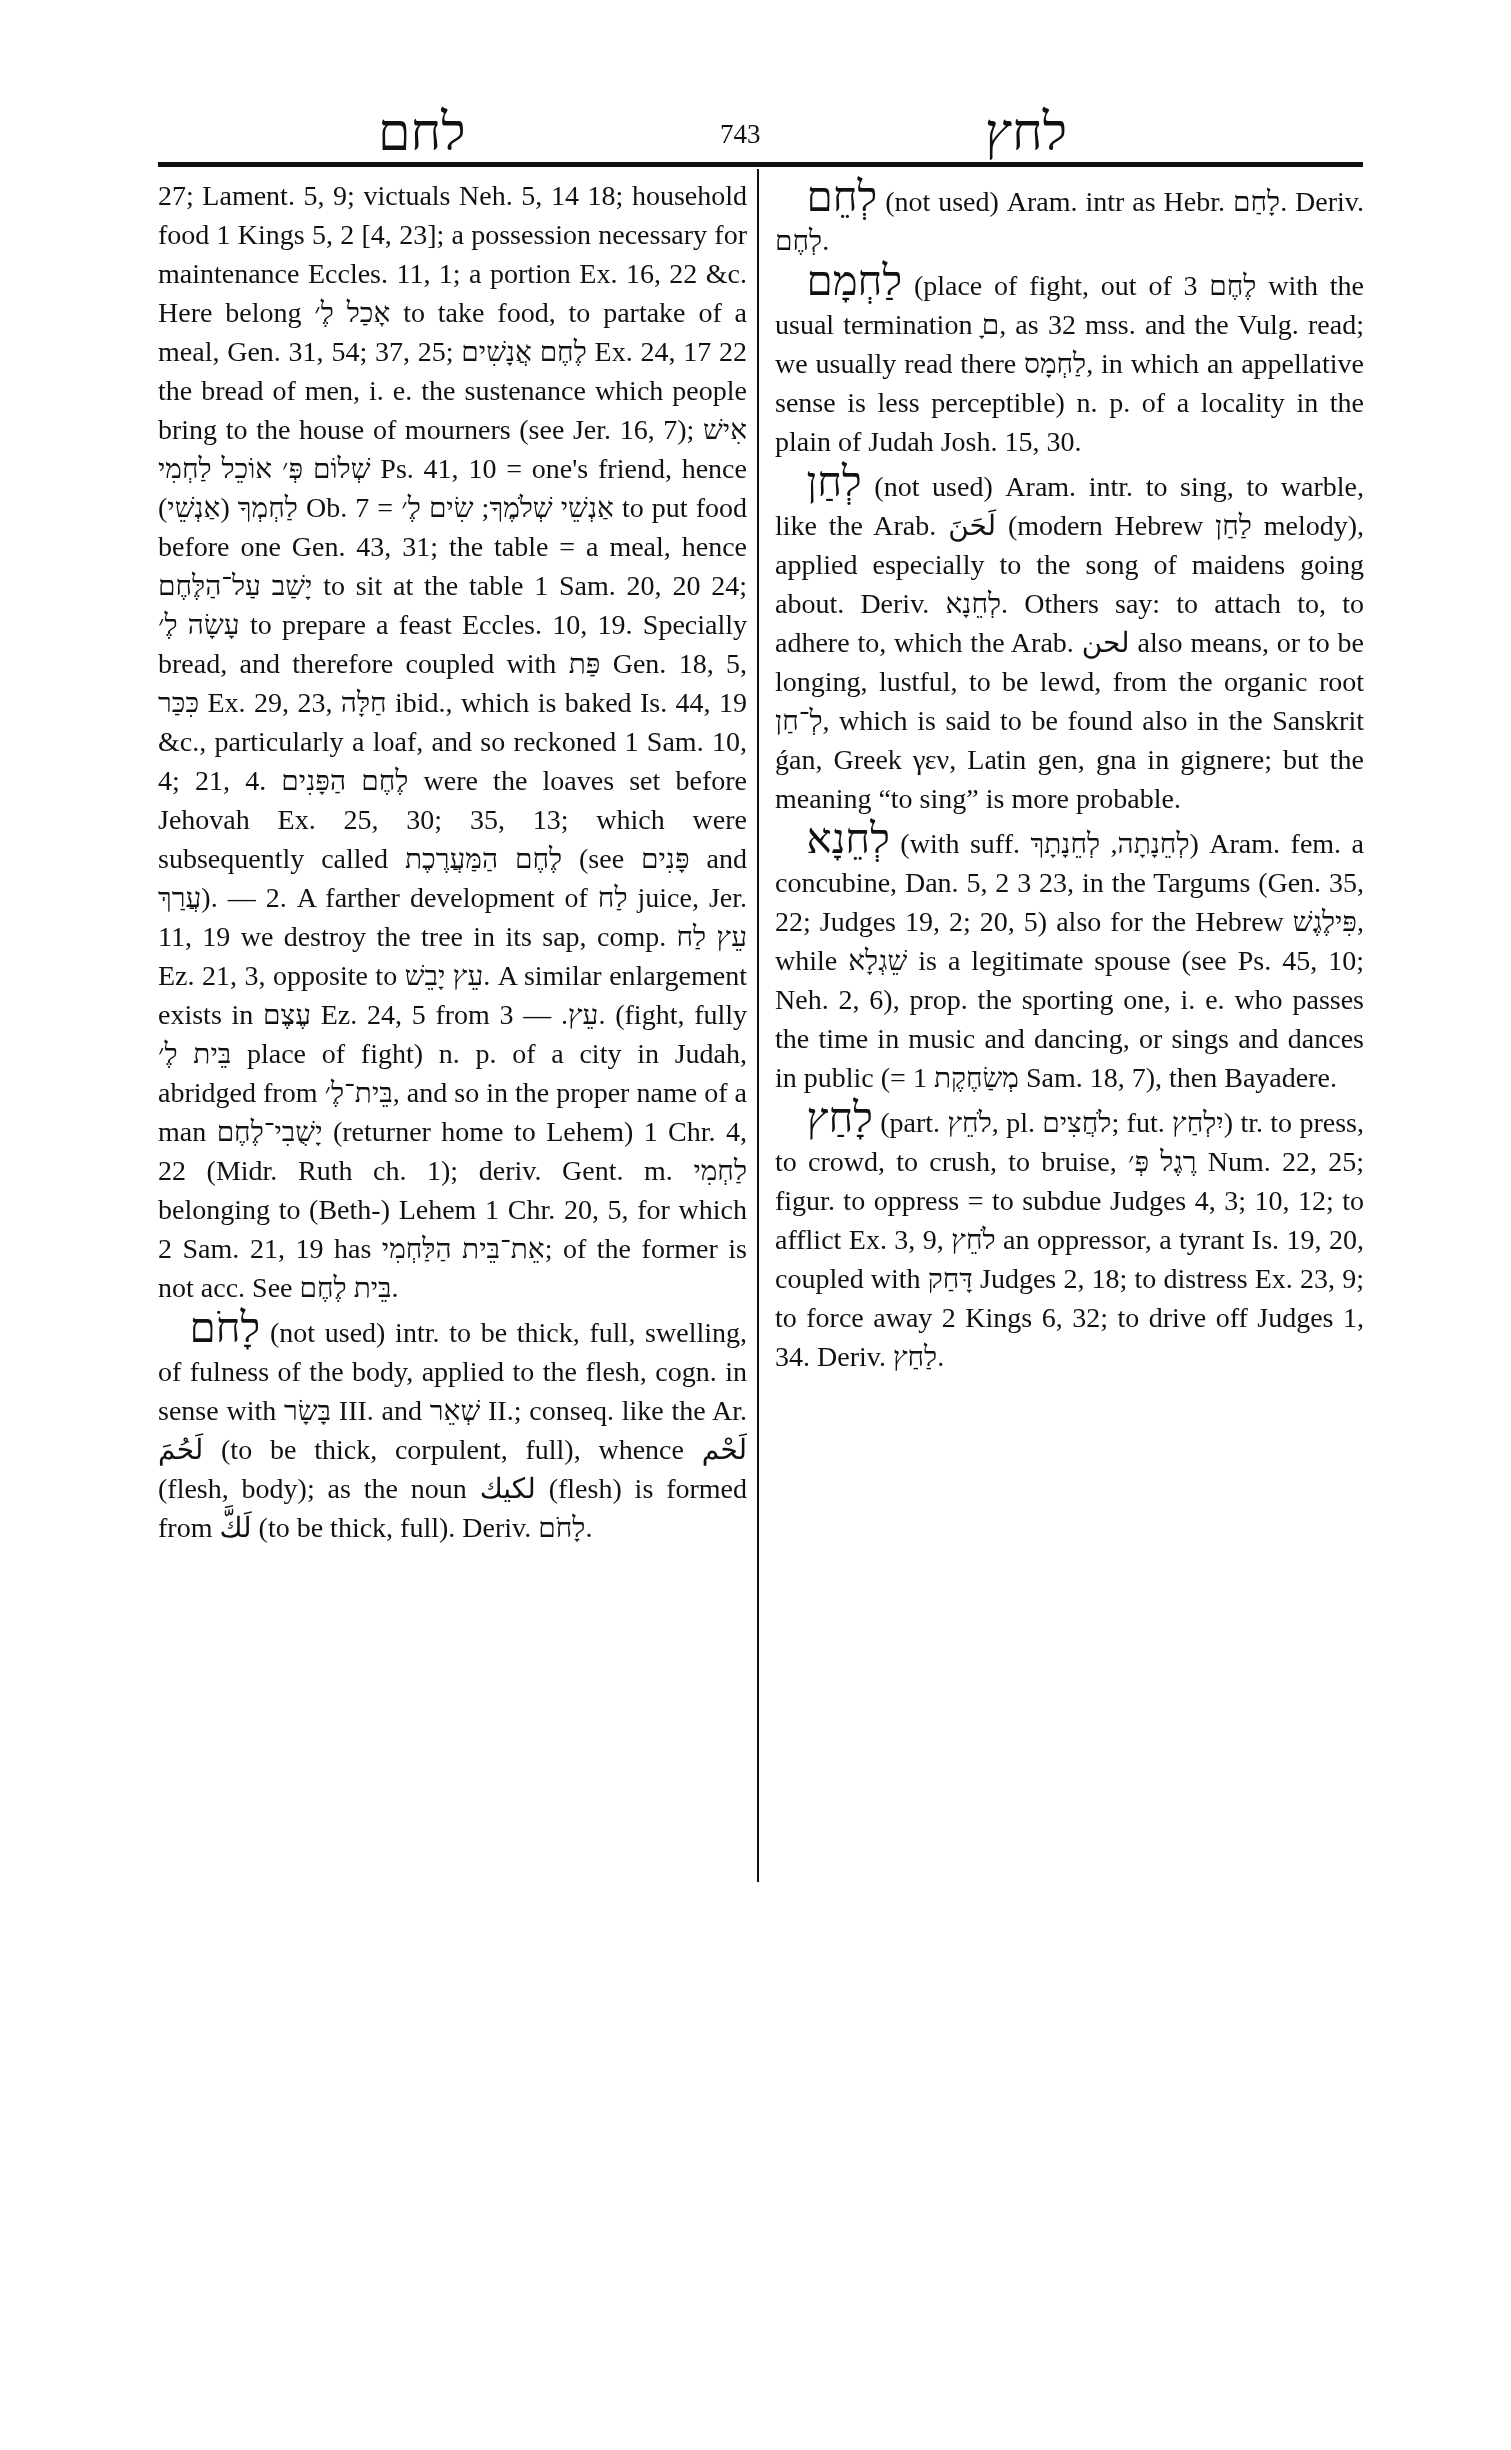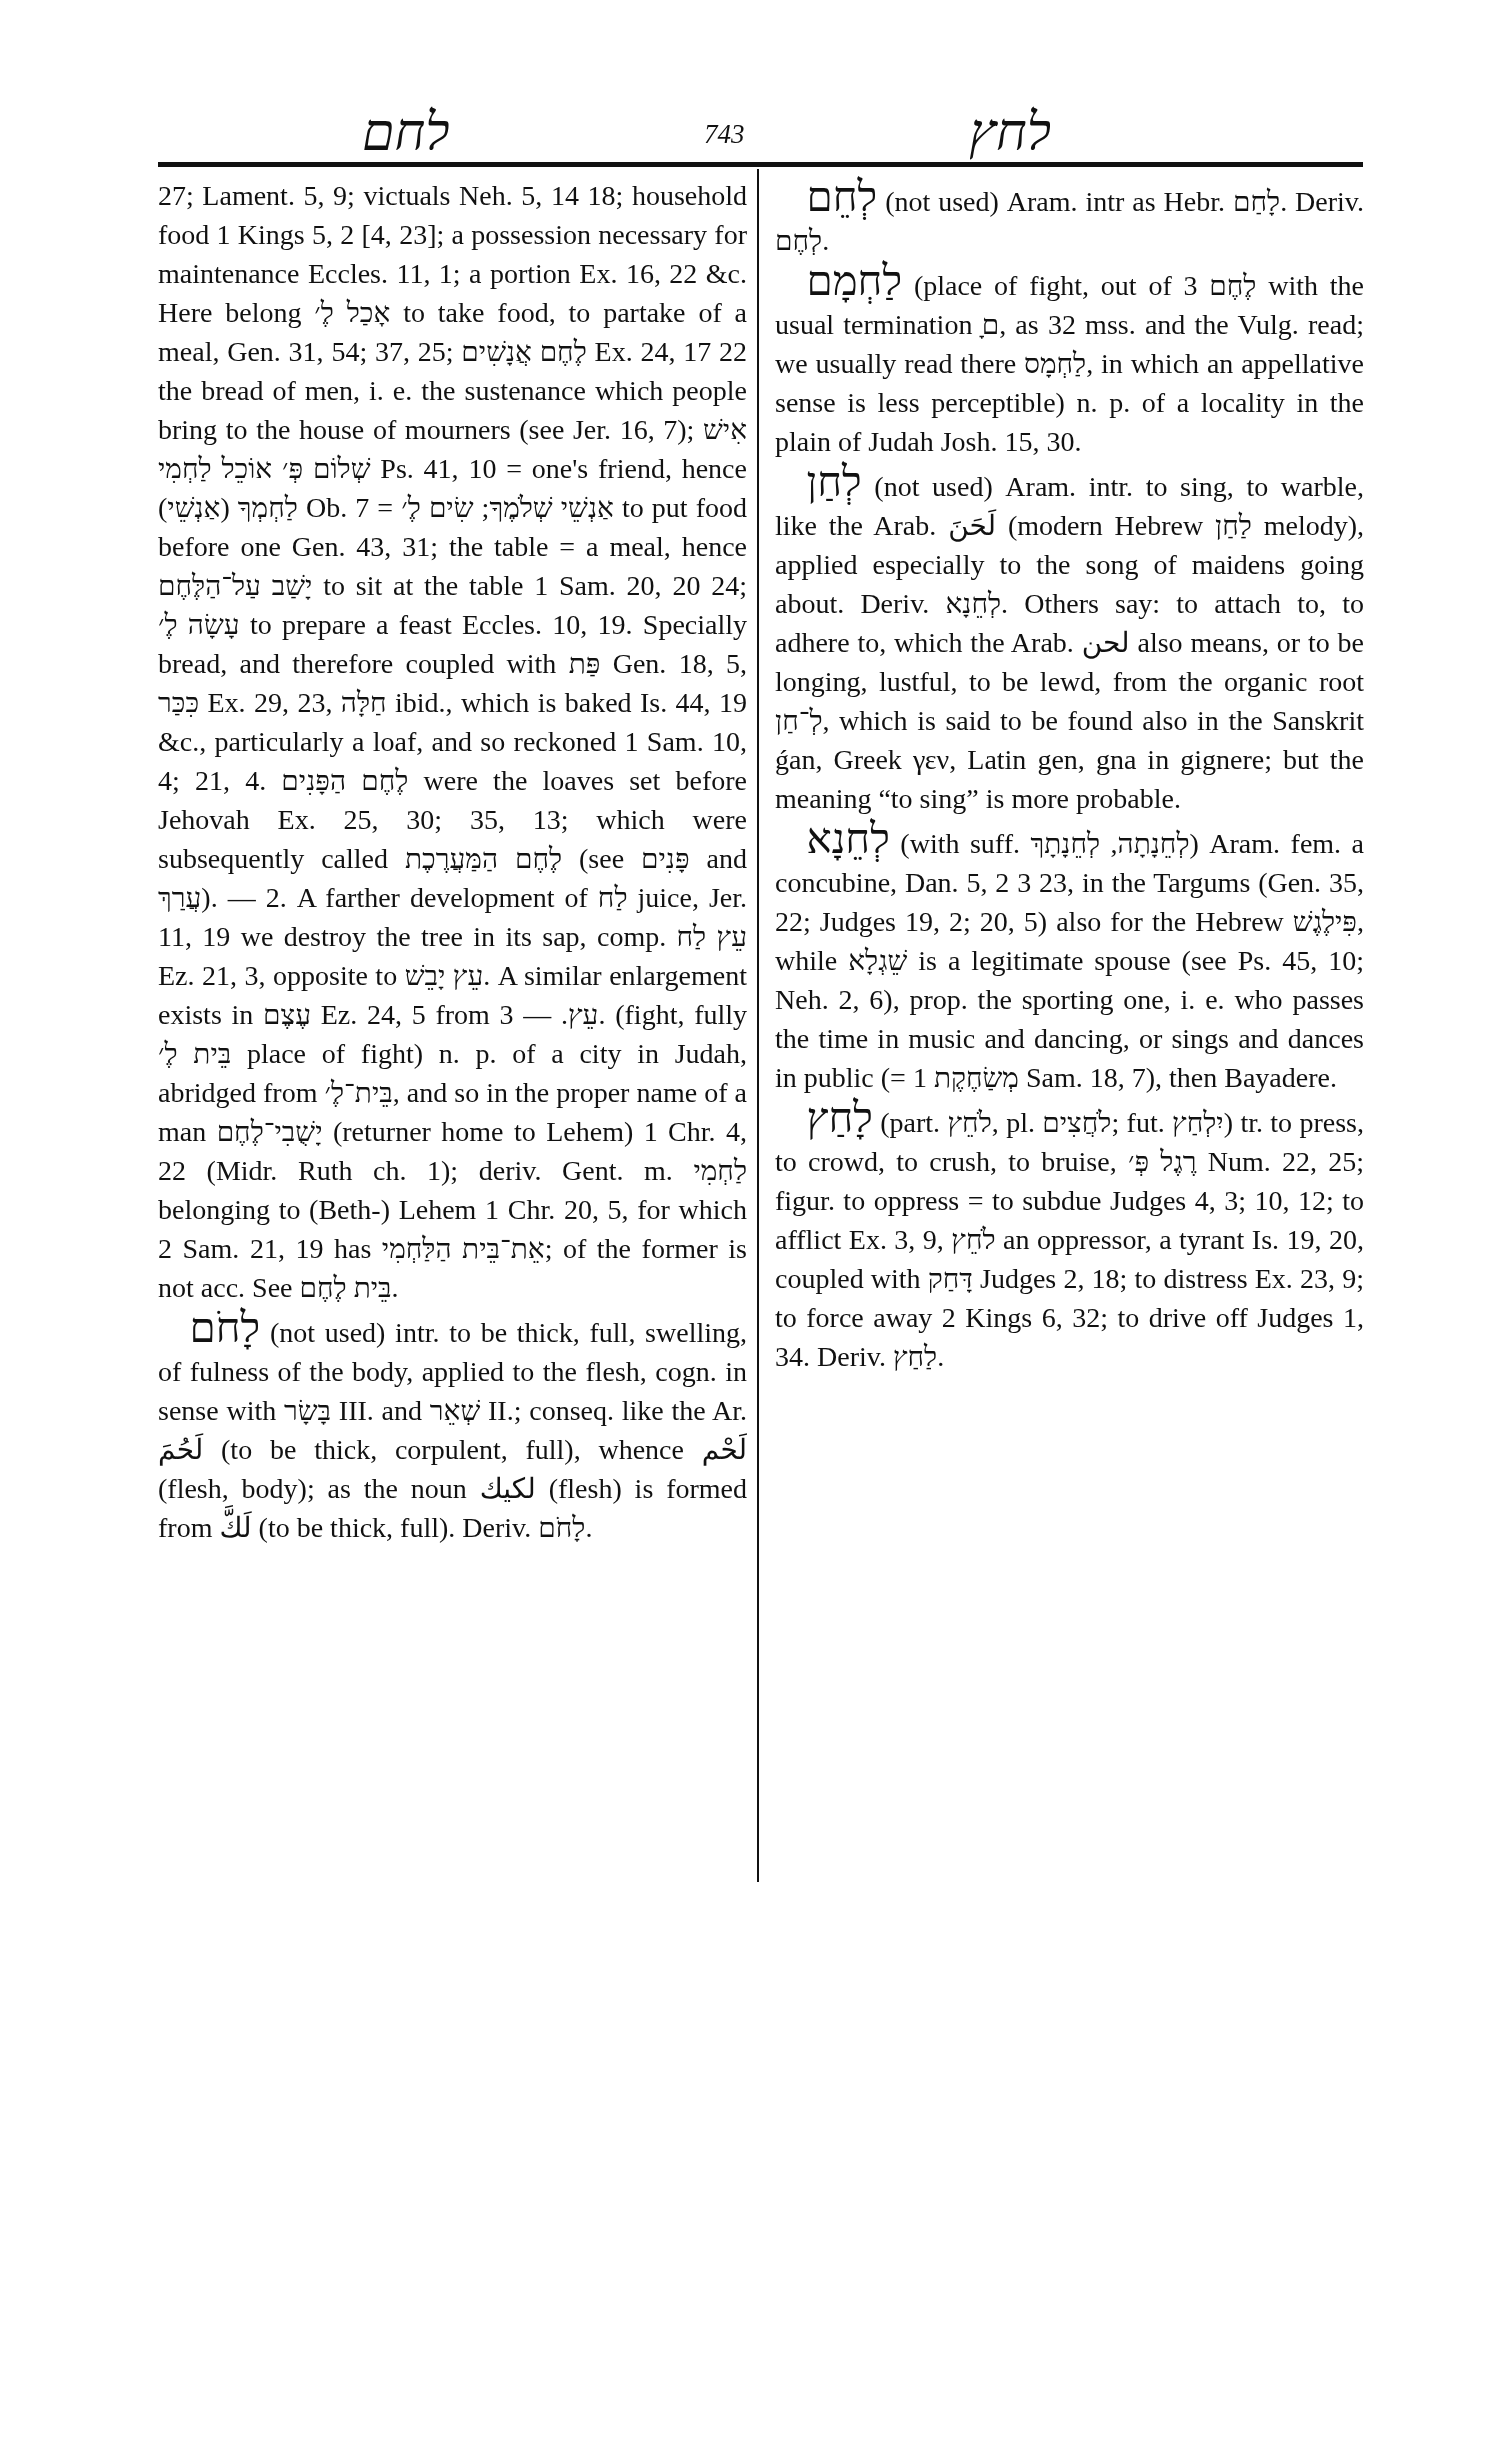--- a/index.html
+++ b/index.html
@@ -1,21 +1,21 @@
 <!DOCTYPE html>
 <html style="font-size:14.4px"><head>
 <meta charset="utf-8">
 <style>
   html, body { margin: 0; padding: 0; background: #ffffff; }
   body {
     width: 1512px; height: 2450px; position: relative; overflow: hidden;
     font-family: "Liberation Serif", "DejaVu Serif", serif; color: #111;
   }
   .header {
-    position: absolute; left: 146px; top: 99px; width: 1205px; height: 65px; font-style: italic;
+    position: absolute; left: 162px; top: 99px; width: 1205px; height: 65px;
   }
   .hw { position: absolute; top: 7.2px; font-size: 52px; font-family: "DejaVu Serif", serif; line-height: 1; direction: rtl; }
   .hw-left { left: 216px; }
   .hw-right { left: 823px; }
   .pageno { position: absolute; left: 558px; top: 20px; font-size: 27px; }
   .rule {
     position: absolute; left: 158px; top: 162px; width: 1205px; height: 4.5px; background: #111;
   }
   .divider {
     position: absolute; left: 757px; top: 169px; width: 1.8px; height: 1713px; background: #111;

